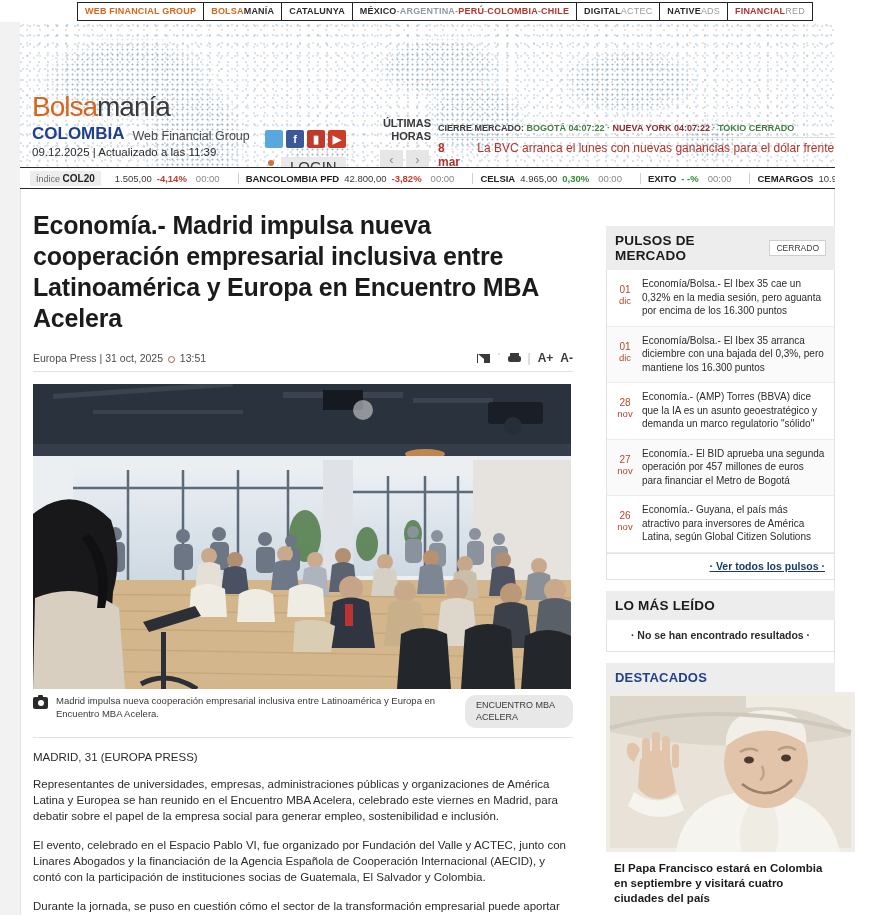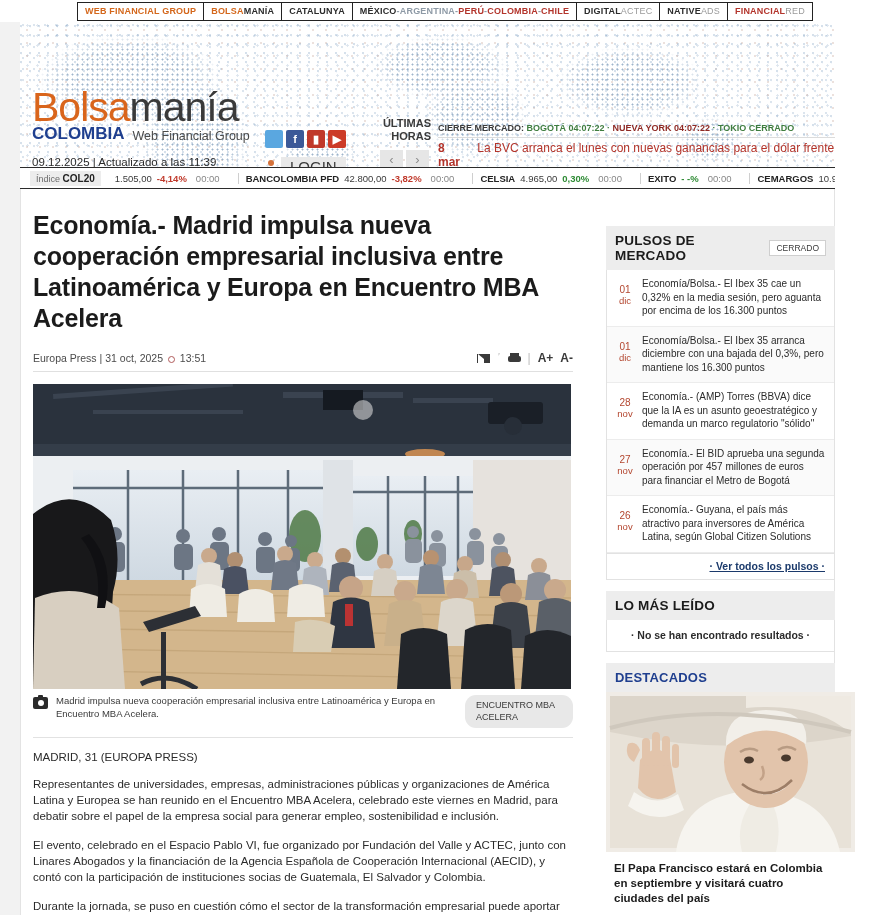--- a/index.html
+++ b/index.html
@@ -55,27 +55,27 @@
                radial-gradient(ellipse 120px 60px at 110px 58px, #000 50%, transparent 78%),
                radial-gradient(ellipse 70px 78px at 175px 118px, #000 50%, transparent 78%),
                radial-gradient(ellipse 90px 42px at 420px 45px, #000 50%, transparent 76%),
                radial-gradient(ellipse 70px 55px at 455px 95px, #000 48%, transparent 76%),
                radial-gradient(ellipse 95px 46px at 610px 60px, #000 50%, transparent 78%),
                radial-gradient(ellipse 40px 30px at 690px 118px, #000 50%, transparent 78%),
                radial-gradient(ellipse 48px 28px at 300px 130px, #000 50%, transparent 78%);
              opacity:.85; }
 
   .logoblock { position:absolute; left:12px; top:65px; }
-  .logo-main { font-size:41px; line-height:40px; letter-spacing:-1px; font-family:"Liberation Sans", sans-serif; font-weight:400; }
+  .logo-main { font-size:28px; line-height:40px; letter-spacing:-1px; font-family:"Liberation Sans", sans-serif; font-weight:400; }
   .logo-bolsa { color:#d9651c; }
   .logo-mania { color:#3a3a3a; }
   .logo-row2 { display:flex; align-items:flex-end; gap:8px; margin-top:-3px; }
   .logo-col { color:#1f3f8f; font-weight:bold; font-size:17px; letter-spacing:0px; }
   .logo-wfg { color:#4a4a4a; font-size:12.5px; padding-bottom:1px; }
-  .logo-date { color:#2b2b2b; font-size:11.5px; margin-top:12px; }
+  .logo-date { color:#2b2b2b; font-size:11.5px; margin-top:2px; }
 
   .socials { position:absolute; left:245px; top:108px; display:flex; gap:3px; }
   .sq { width:18px; height:18px; border-radius:2px; display:flex; align-items:center; justify-content:center;
         color:#fff; font-size:11px; font-weight:bold; }
   .sq.tw { background:#5aa7e0; }
   .sq.fb { background:#3b5998; }
   .sq.fl { background:#c0392b; }
   .sq.yt { background:#cc3b28; }
 
   .loginrow { position:absolute; left:244px; top:135px; display:flex; align-items:center; gap:4px; }

